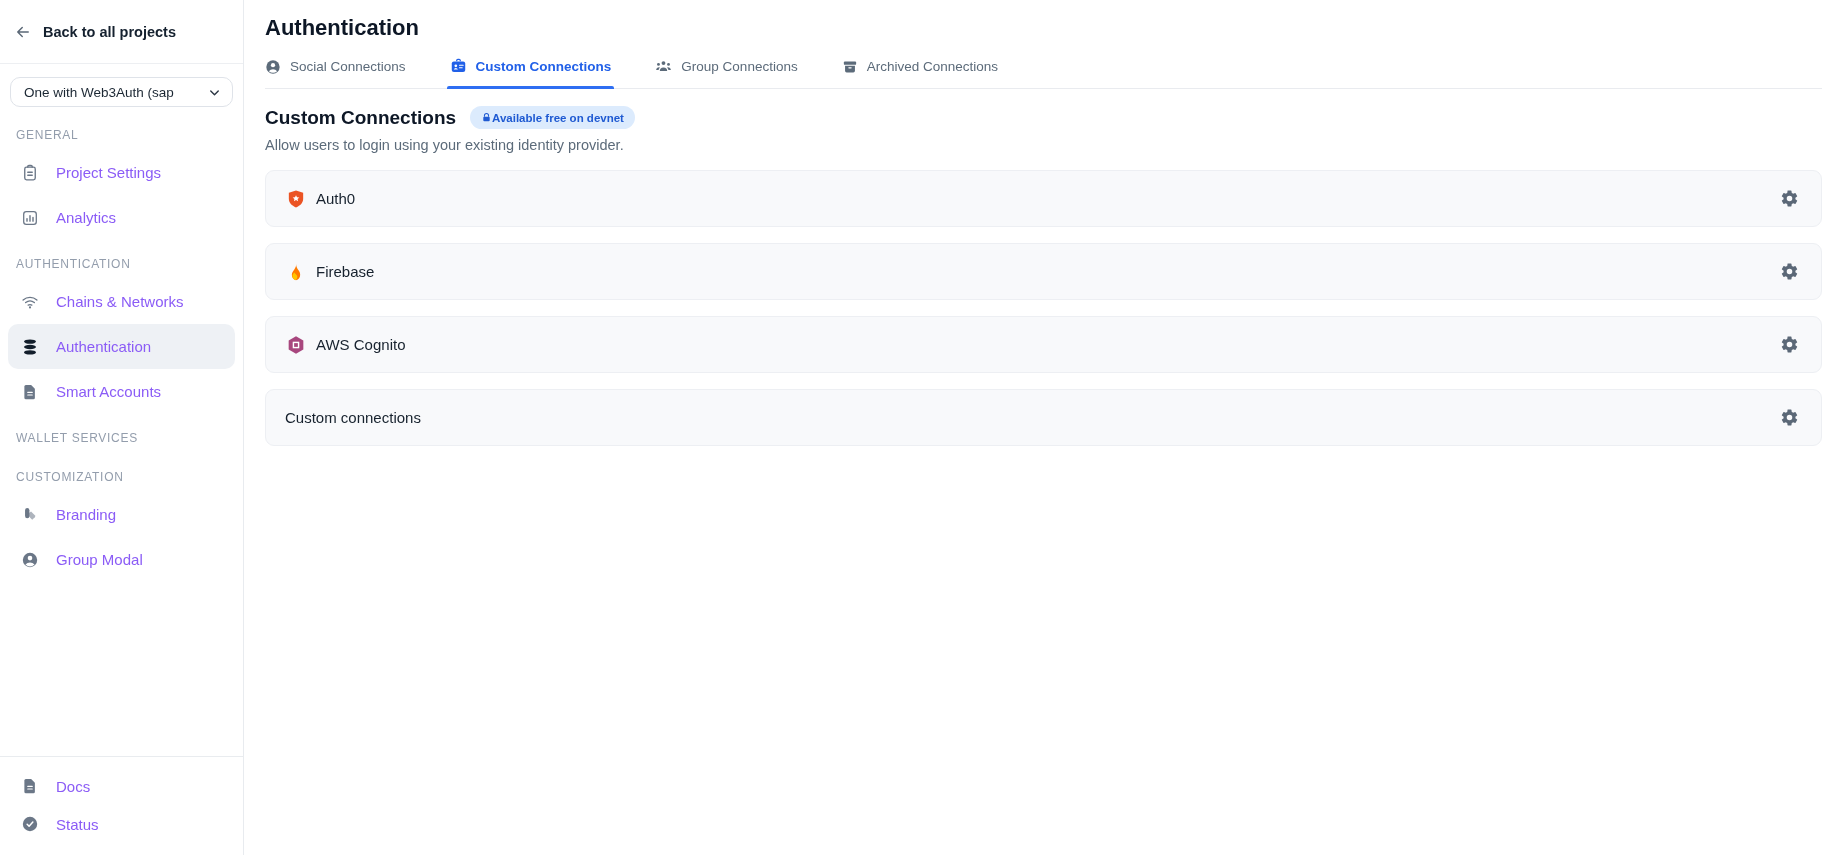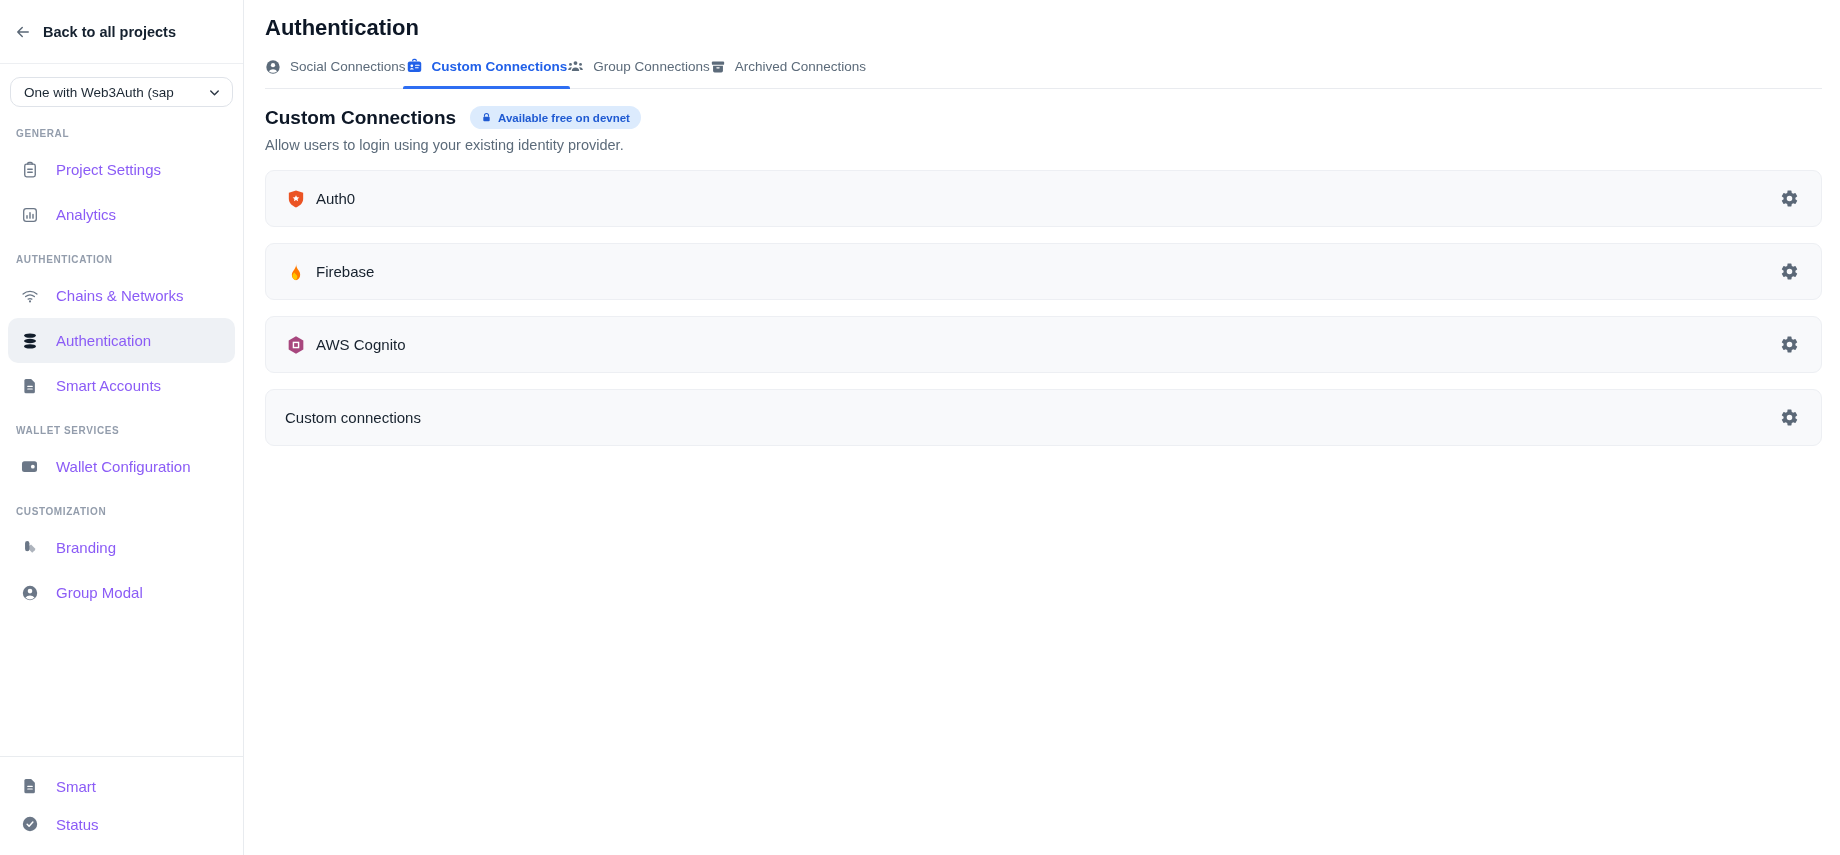--- a/index.html
+++ b/index.html
@@ -8,41 +8,41 @@
   .app { width:1840px; height:855px; display:flex; background:#fff; overflow:hidden; position:relative; }
 
   
   .sidebar { width:244px; flex:0 0 244px; height:100%; border-right:1px solid #e8ebef; display:flex; flex-direction:column; background:#fff; }
   .sb-header { height:64px; flex:0 0 64px; display:flex; align-items:center; gap:11px; padding:4px 14px; border-bottom:1px solid #edeff2; font-size:14.5px; font-weight:600; color:#15212f; cursor:pointer; }
   .sb-header .ic { display:flex; color:#5a6776; }
   .sb-select { margin:13px 10px 4px; height:30px; border:1px solid #dfe3e9; border-radius:10px; display:flex; align-items:center; justify-content:space-between; padding:0 10px 0 13px; font-size:13.5px; color:#1b2733; cursor:pointer; background:#fff; }
   .sb-select-text { white-space:nowrap; overflow:hidden; max-width:158px; }
   .sb-select .ic { display:flex; color:#2a3542; }
   .sb-nav { padding:0 8px; }
-  .sb-label { padding:17px 8px 8px; font-size:10px; font-weight:700; letter-spacing:.06em; color:#939dac; }
+  .sb-label { padding:17px 8px 8px; font-size:12px; font-weight:400; letter-spacing:.06em; color:#939dac; }
   .sb-item { display:flex; align-items:center; gap:17px; height:45px; padding:0 12px; border-radius:10px; font-size:15px; font-weight:500; color:#8b5cf6; cursor:pointer; }
   .sb-item .ic { display:flex; color:#6b7787; width:19px; justify-content:center; }
   .sb-item.active { background:#eef1f5; }
   .sb-item.active .ic { color:#121e2b; }
   .sb-spacer { flex:1 1 auto; }
   .sb-divider { border-top:1px solid #e9ecef; margin:0; }
   .sb-footer { padding:10px 8px 12px; }
   .sb-footer .sb-item { height:38px; }
 
   
   .main { flex:1 1 auto; padding:0 18px 0 21px; }
   .page-title { margin:15px 0 0; font-size:22px; line-height:26px; font-weight:700; color:#0d1726; }
-  .tabs { display:flex; margin-top:17px; border-bottom:1px solid #e9ebef; }
+  .tabs { display:flex; gap:44px; margin-top:17px; border-bottom:1px solid #e9ebef; }
   .tab { display:flex; align-items:center; gap:9px; padding-bottom:13px; font-size:13.5px; font-weight:500; color:#5c6b7a; position:relative; cursor:pointer; }
   .tab .ic { display:flex; }
   .tab.active { color:#2160e8; font-weight:600; }
   .tab.active::after { content:""; position:absolute; left:-3px; right:-3px; bottom:-1px; height:3px; border-radius:2px 2px 0 0; background:#2e6ef2; }
   .section-head { display:flex; align-items:center; gap:14px; margin-top:17px; }
   .section-heading { margin:0; font-size:19px; font-weight:700; color:#0d1726; }
-  .badge { display:inline-flex; align-items:center; gap:6px; height:23px; padding:0 11px; border-radius:12px; background:#dcebfd; color:#1f5ad2; font-size:11.5px; font-weight:700; }
+  .badge { display:inline-flex; align-items:center; gap:0; height:23px; padding:0 11px; border-radius:12px; background:#dcebfd; color:#1f5ad2; font-size:11.5px; font-weight:700; }
   .badge .ic { display:flex; }
   .subtitle { margin:8px 0 0; font-size:14.5px; color:#5c6b7a; }
   .cards { display:grid; grid-template-columns:1fr; column-gap:12px; row-gap:16px; margin-top:17px; }
   .card { height:57px; background:#f8f9fb; border:1px solid #edeff3; border-radius:9px; display:flex; align-items:center; gap:10px; padding:0 22px 0 19px; }
   .card .logo { display:flex; width:21px; justify-content:center; }
   .card-label { font-size:15px; font-weight:500; color:#17222e; }
   .gear-btn { margin-left:auto; display:flex; color:#5b6877; cursor:pointer; background:none; border:none; padding:0; }
 </style>
 </head>
 <body>
@@ -116,29 +116,20 @@
         <span class="ic">
           <svg width="18" height="18" viewBox="0 0 24 24">
               <path d="M6.5 2.5h7l5 5v12a2 2 0 0 1-2 2h-10a2 2 0 0 1-2-2v-15a2 2 0 0 1 2-2z" fill="currentColor"></path>
               <path d="M9 12.5h6M9 16h6" stroke="#fff" stroke-width="1.5" stroke-linecap="round"></path>
             </svg>
         </span>
         <span>Smart Accounts</span>
       </div>
 
       <div class="sb-label">WALLET SERVICES</div>
-      <div class="sb-item">
-        <span class="ic">
-          <svg width="19" height="19" viewBox="0 0 24 24">
-              <rect x="2.5" y="5.5" width="19" height="13.5" rx="3.2" fill="currentColor"></rect>
-              <circle cx="16.2" cy="12.2" r="2.4" fill="#fff"></circle>
-            </svg>
-        </span>
-        <span>Wallet Configuration</span>
-      </div>
 
       <div class="sb-label">CUSTOMIZATION</div>
       <div class="sb-item">
         <span class="ic">
           <svg width="18" height="18" viewBox="0 0 24 24" fill="currentColor">
               <rect x="5.4" y="2.8" width="5.8" height="13.4" rx="2.9"></rect>
               <path d="M13.4 7.2l5 5a2 2 0 0 1 0 2.8l-3.4 3.4-7.2-7.2z" opacity=".55"></path>
             </svg>
         </span>
         <span>Branding</span>
@@ -159,21 +150,21 @@
     <div class="sb-divider"></div>
 
     <div class="sb-footer">
       <div class="sb-item">
         <span class="ic">
           <svg width="18" height="18" viewBox="0 0 24 24">
               <path d="M6.5 2.5h7l5 5v12a2 2 0 0 1-2 2h-10a2 2 0 0 1-2-2v-15a2 2 0 0 1 2-2z" fill="currentColor"></path>
               <path d="M9 12.5h6M9 16h6" stroke="#fff" stroke-width="1.5" stroke-linecap="round"></path>
             </svg>
         </span>
-        <span>Smart</span>
+        <span>Docs</span>
       </div>
       <div class="sb-item">
         <span class="ic">
           <svg width="18" height="18" viewBox="0 0 24 24">
               <circle cx="12" cy="12" r="9.6" fill="currentColor"></circle>
               <path d="M8.2 12.4l2.6 2.6 5-5.6" stroke="#fff" stroke-width="2" fill="none" stroke-linecap="round" stroke-linejoin="round"></path>
             </svg>
         </span>
         <span>Status</span>
       </div>

